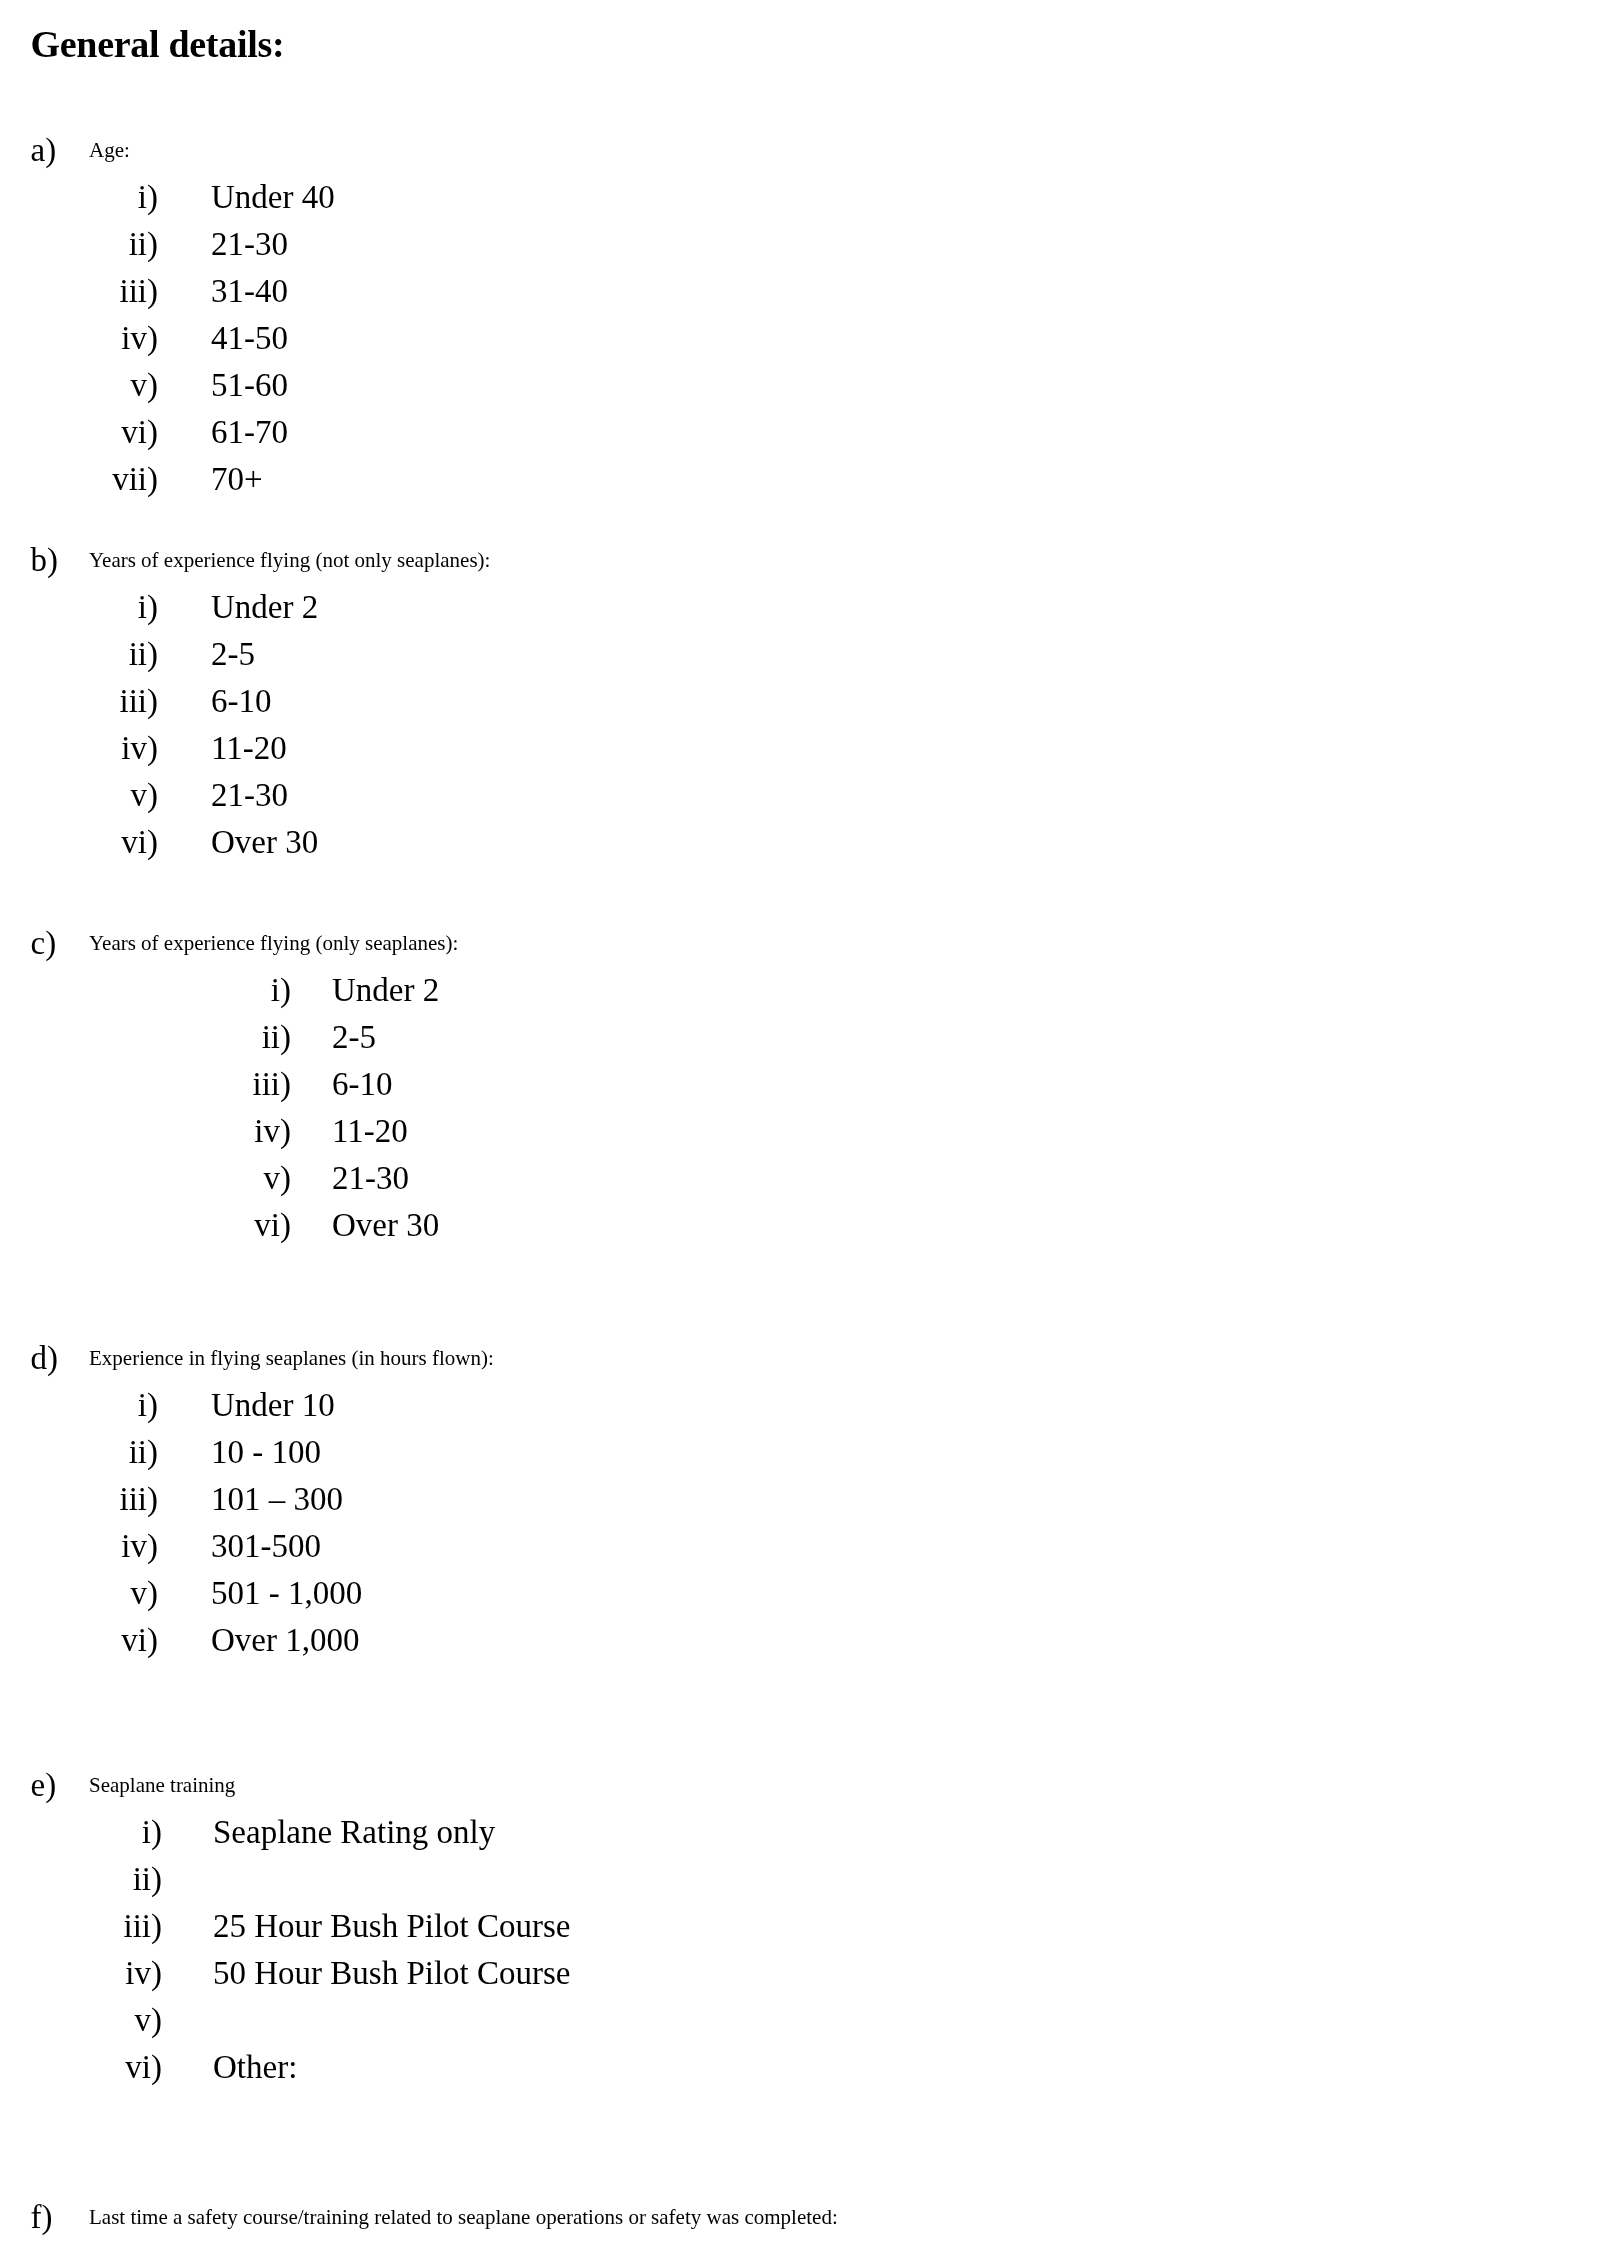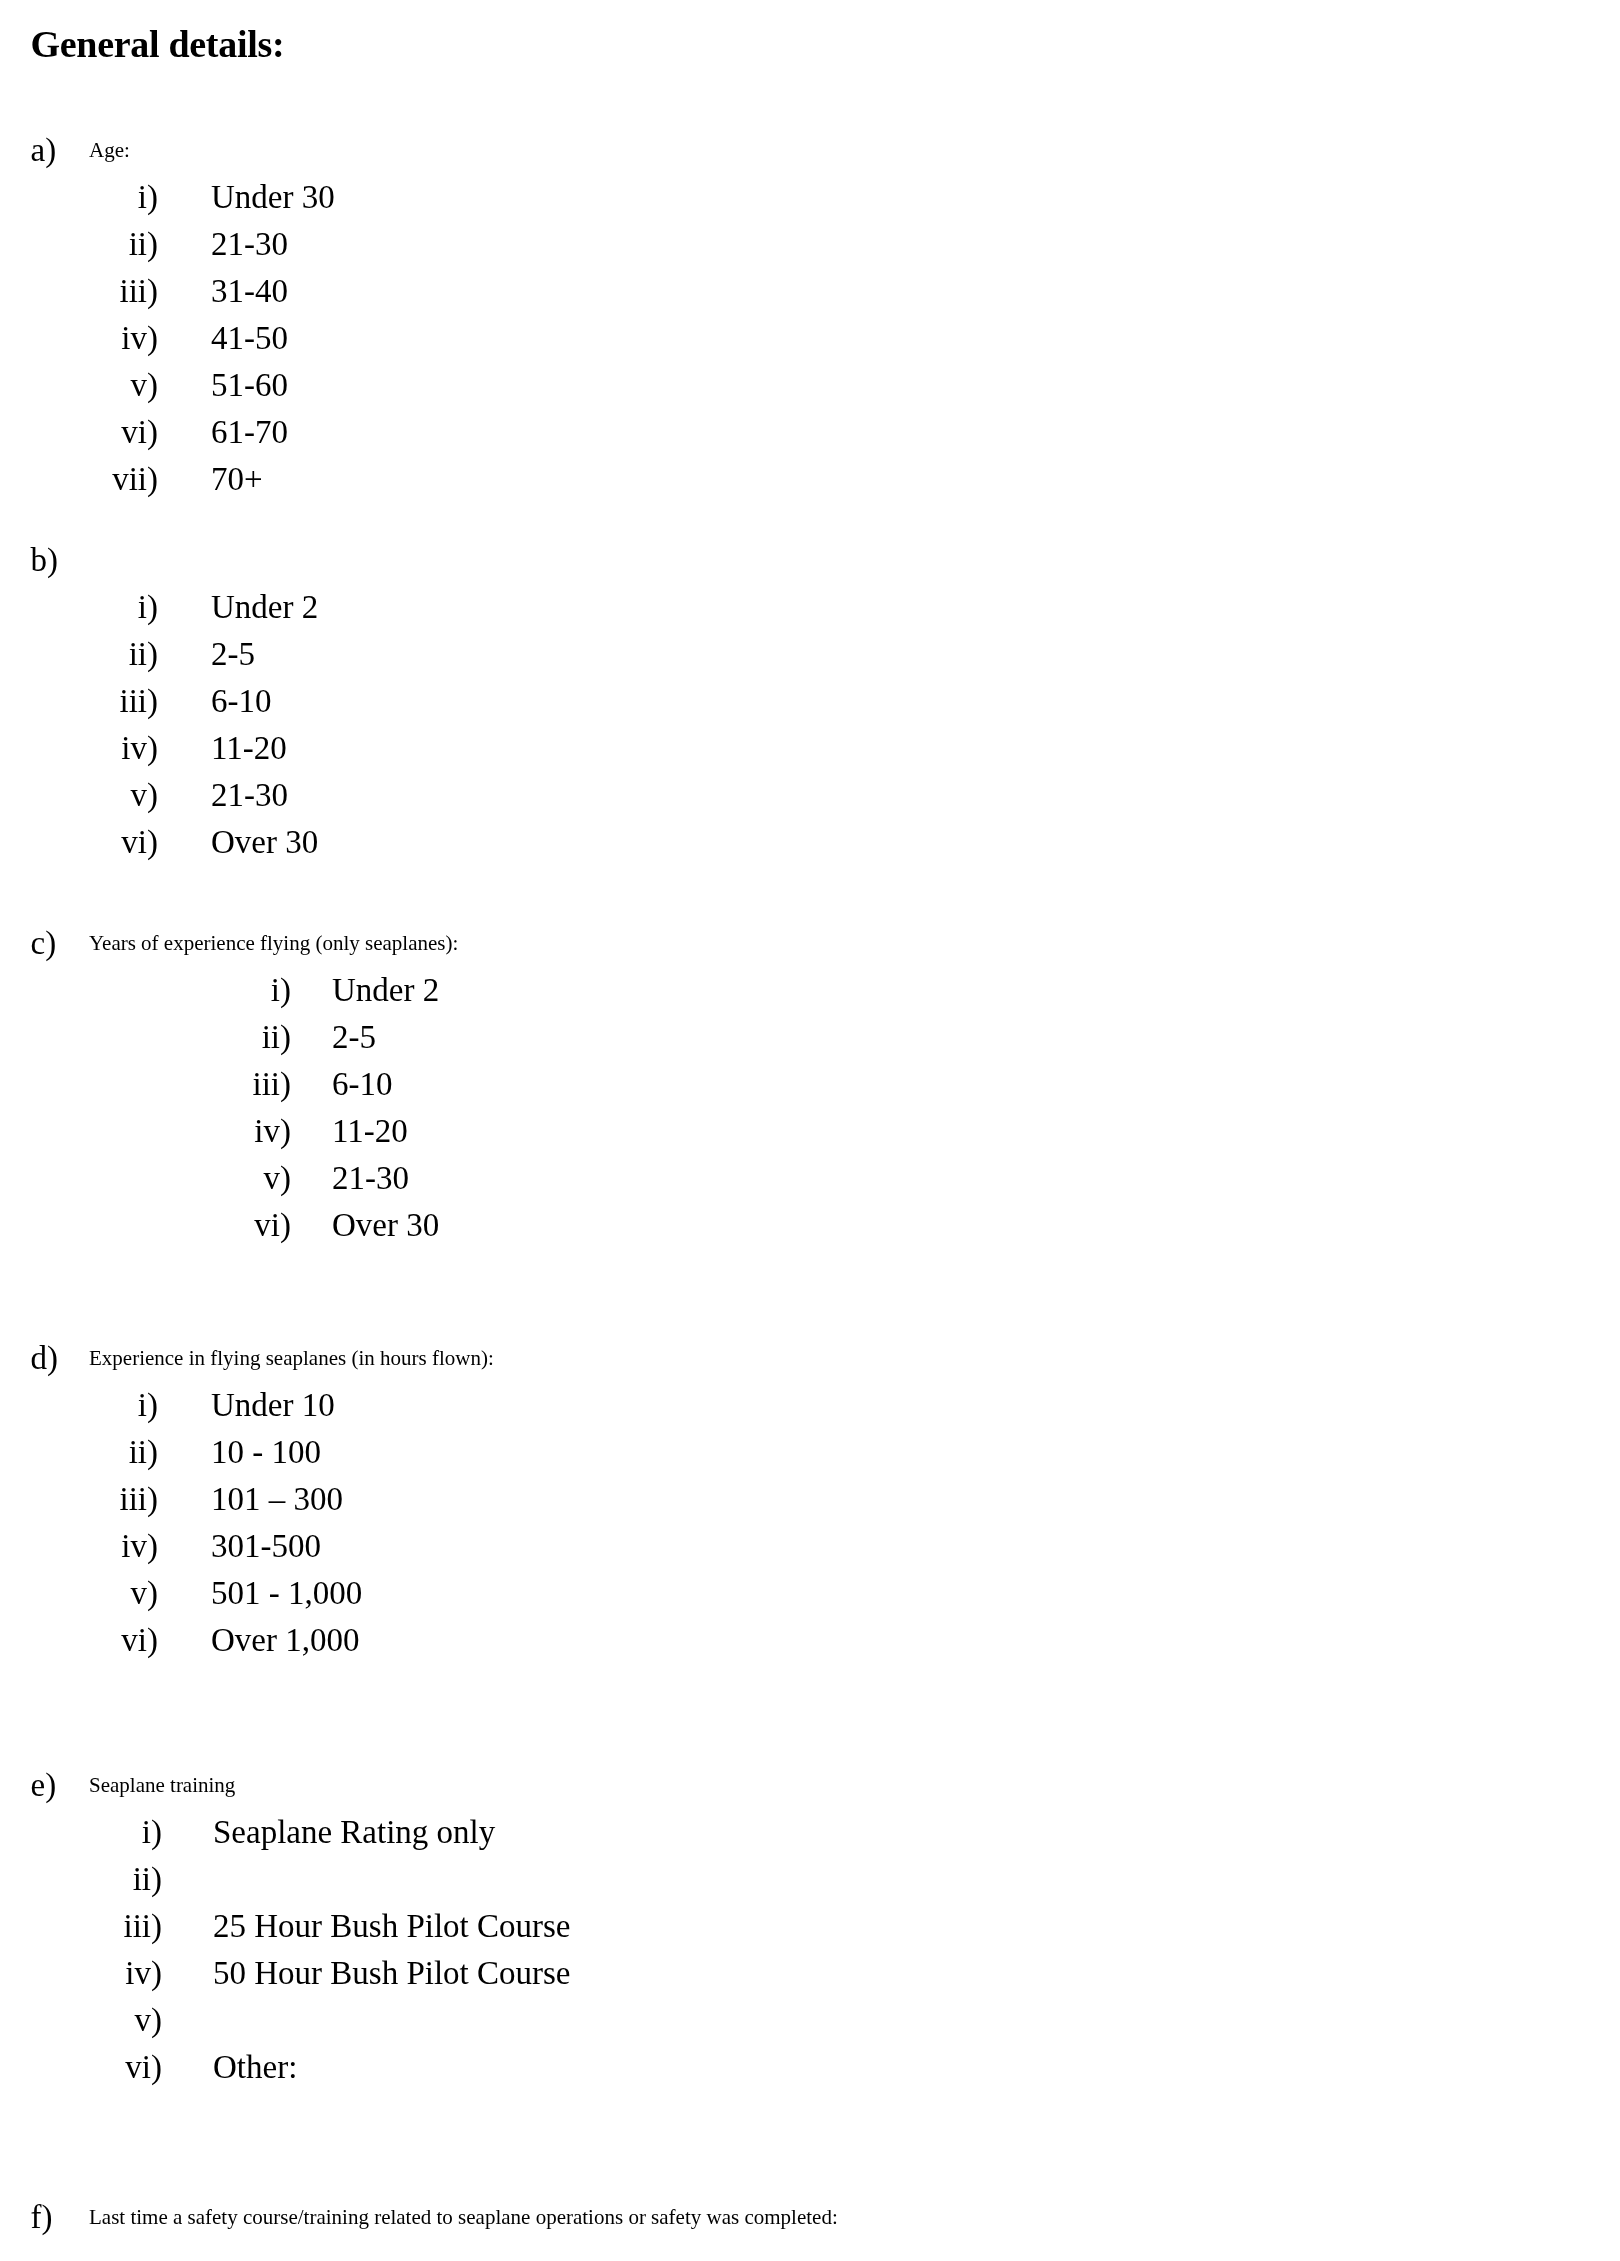--- a/index.html
+++ b/index.html
@@ -118,21 +118,21 @@
 
   <div id="sections-root">
       <div class="section" style="top: 127px;">
         <div class="section-head">
           <span class="sec-letter">a)</span>
           <span class="sec-title">Age:</span>
         </div>
         <div class="items indent-default">
           <div class="item-row">
             <span class="item-num">i)</span>
-            <span class="item-text">Under 30</span>
+            <span class="item-text">Under 40</span>
           </div>
           <div class="item-row">
             <span class="item-num">ii)</span>
             <span class="item-text">21-30</span>
           </div>
           <div class="item-row">
             <span class="item-num">iii)</span>
             <span class="item-text">31-40</span>
           </div>
           <div class="item-row">
@@ -149,20 +149,21 @@
           </div>
           <div class="item-row">
             <span class="item-num">vii)</span>
             <span class="item-text">70+</span>
           </div>
         </div>
       </div>
       <div class="section" style="top: 537px;">
         <div class="section-head">
           <span class="sec-letter">b)</span>
+          <span class="sec-title">Years of experience flying (not only seaplanes):</span>
         </div>
         <div class="items indent-default">
           <div class="item-row">
             <span class="item-num">i)</span>
             <span class="item-text">Under 2</span>
           </div>
           <div class="item-row">
             <span class="item-num">ii)</span>
             <span class="item-text">2-5</span>
           </div>

